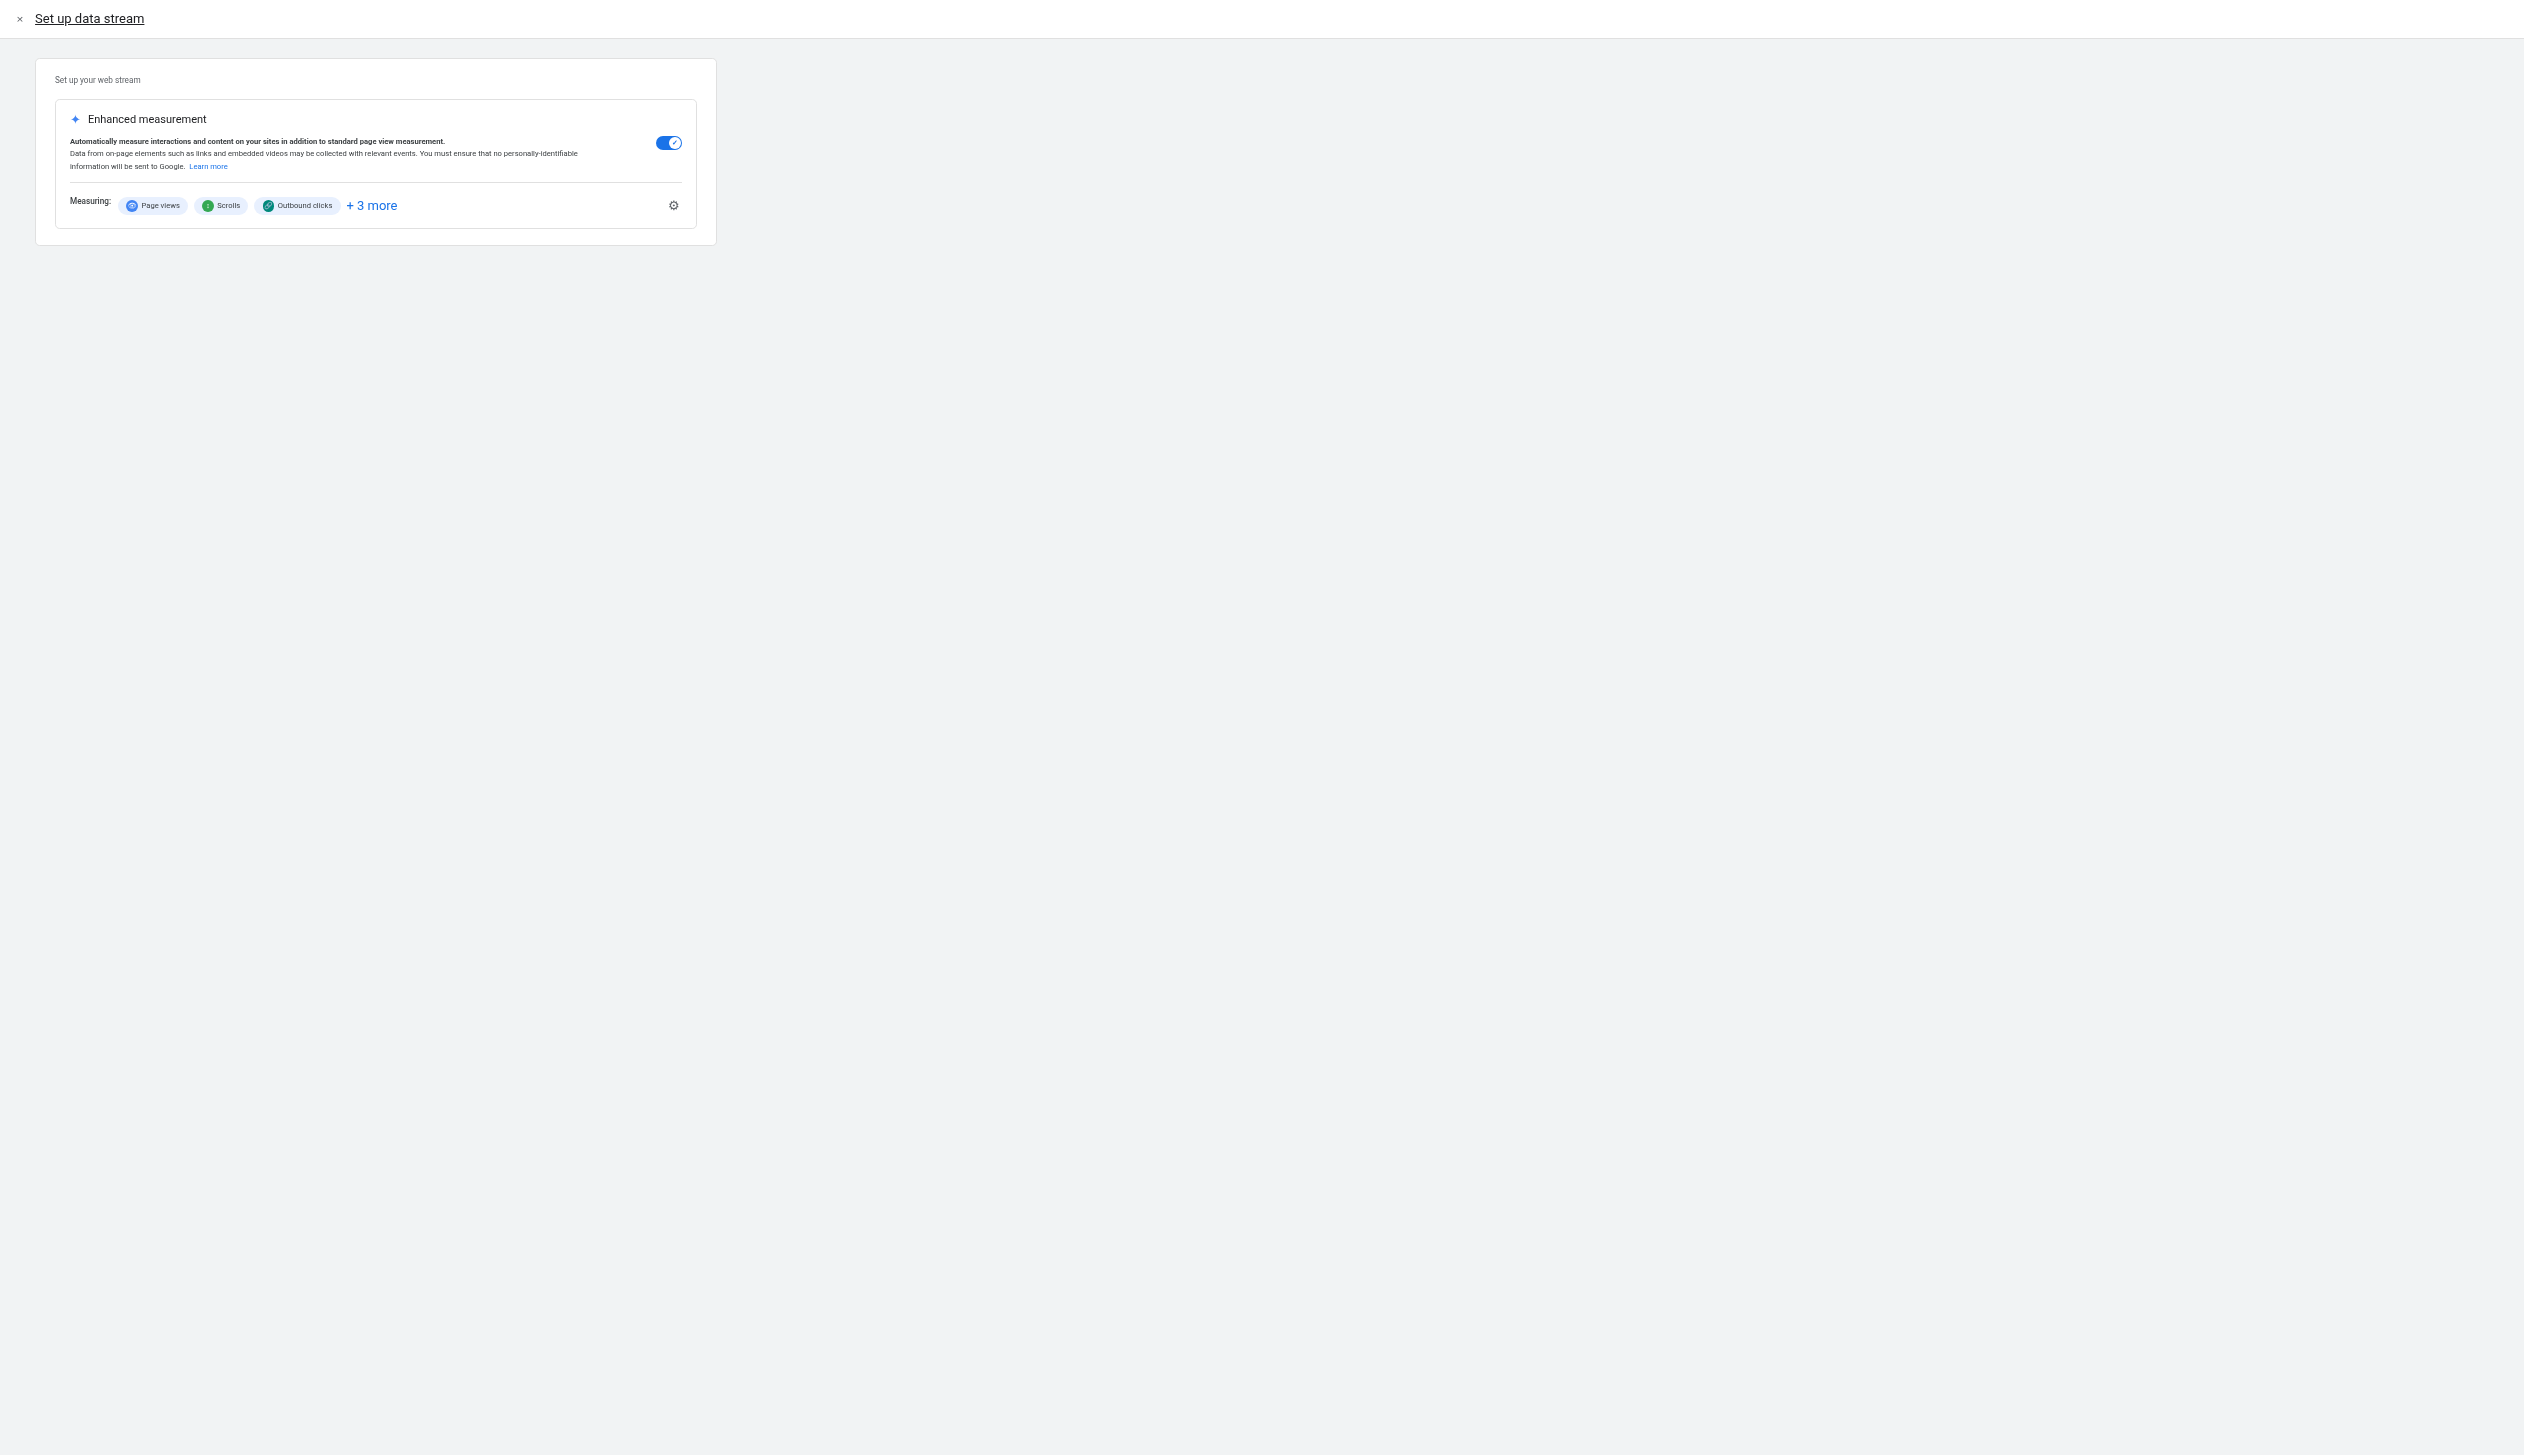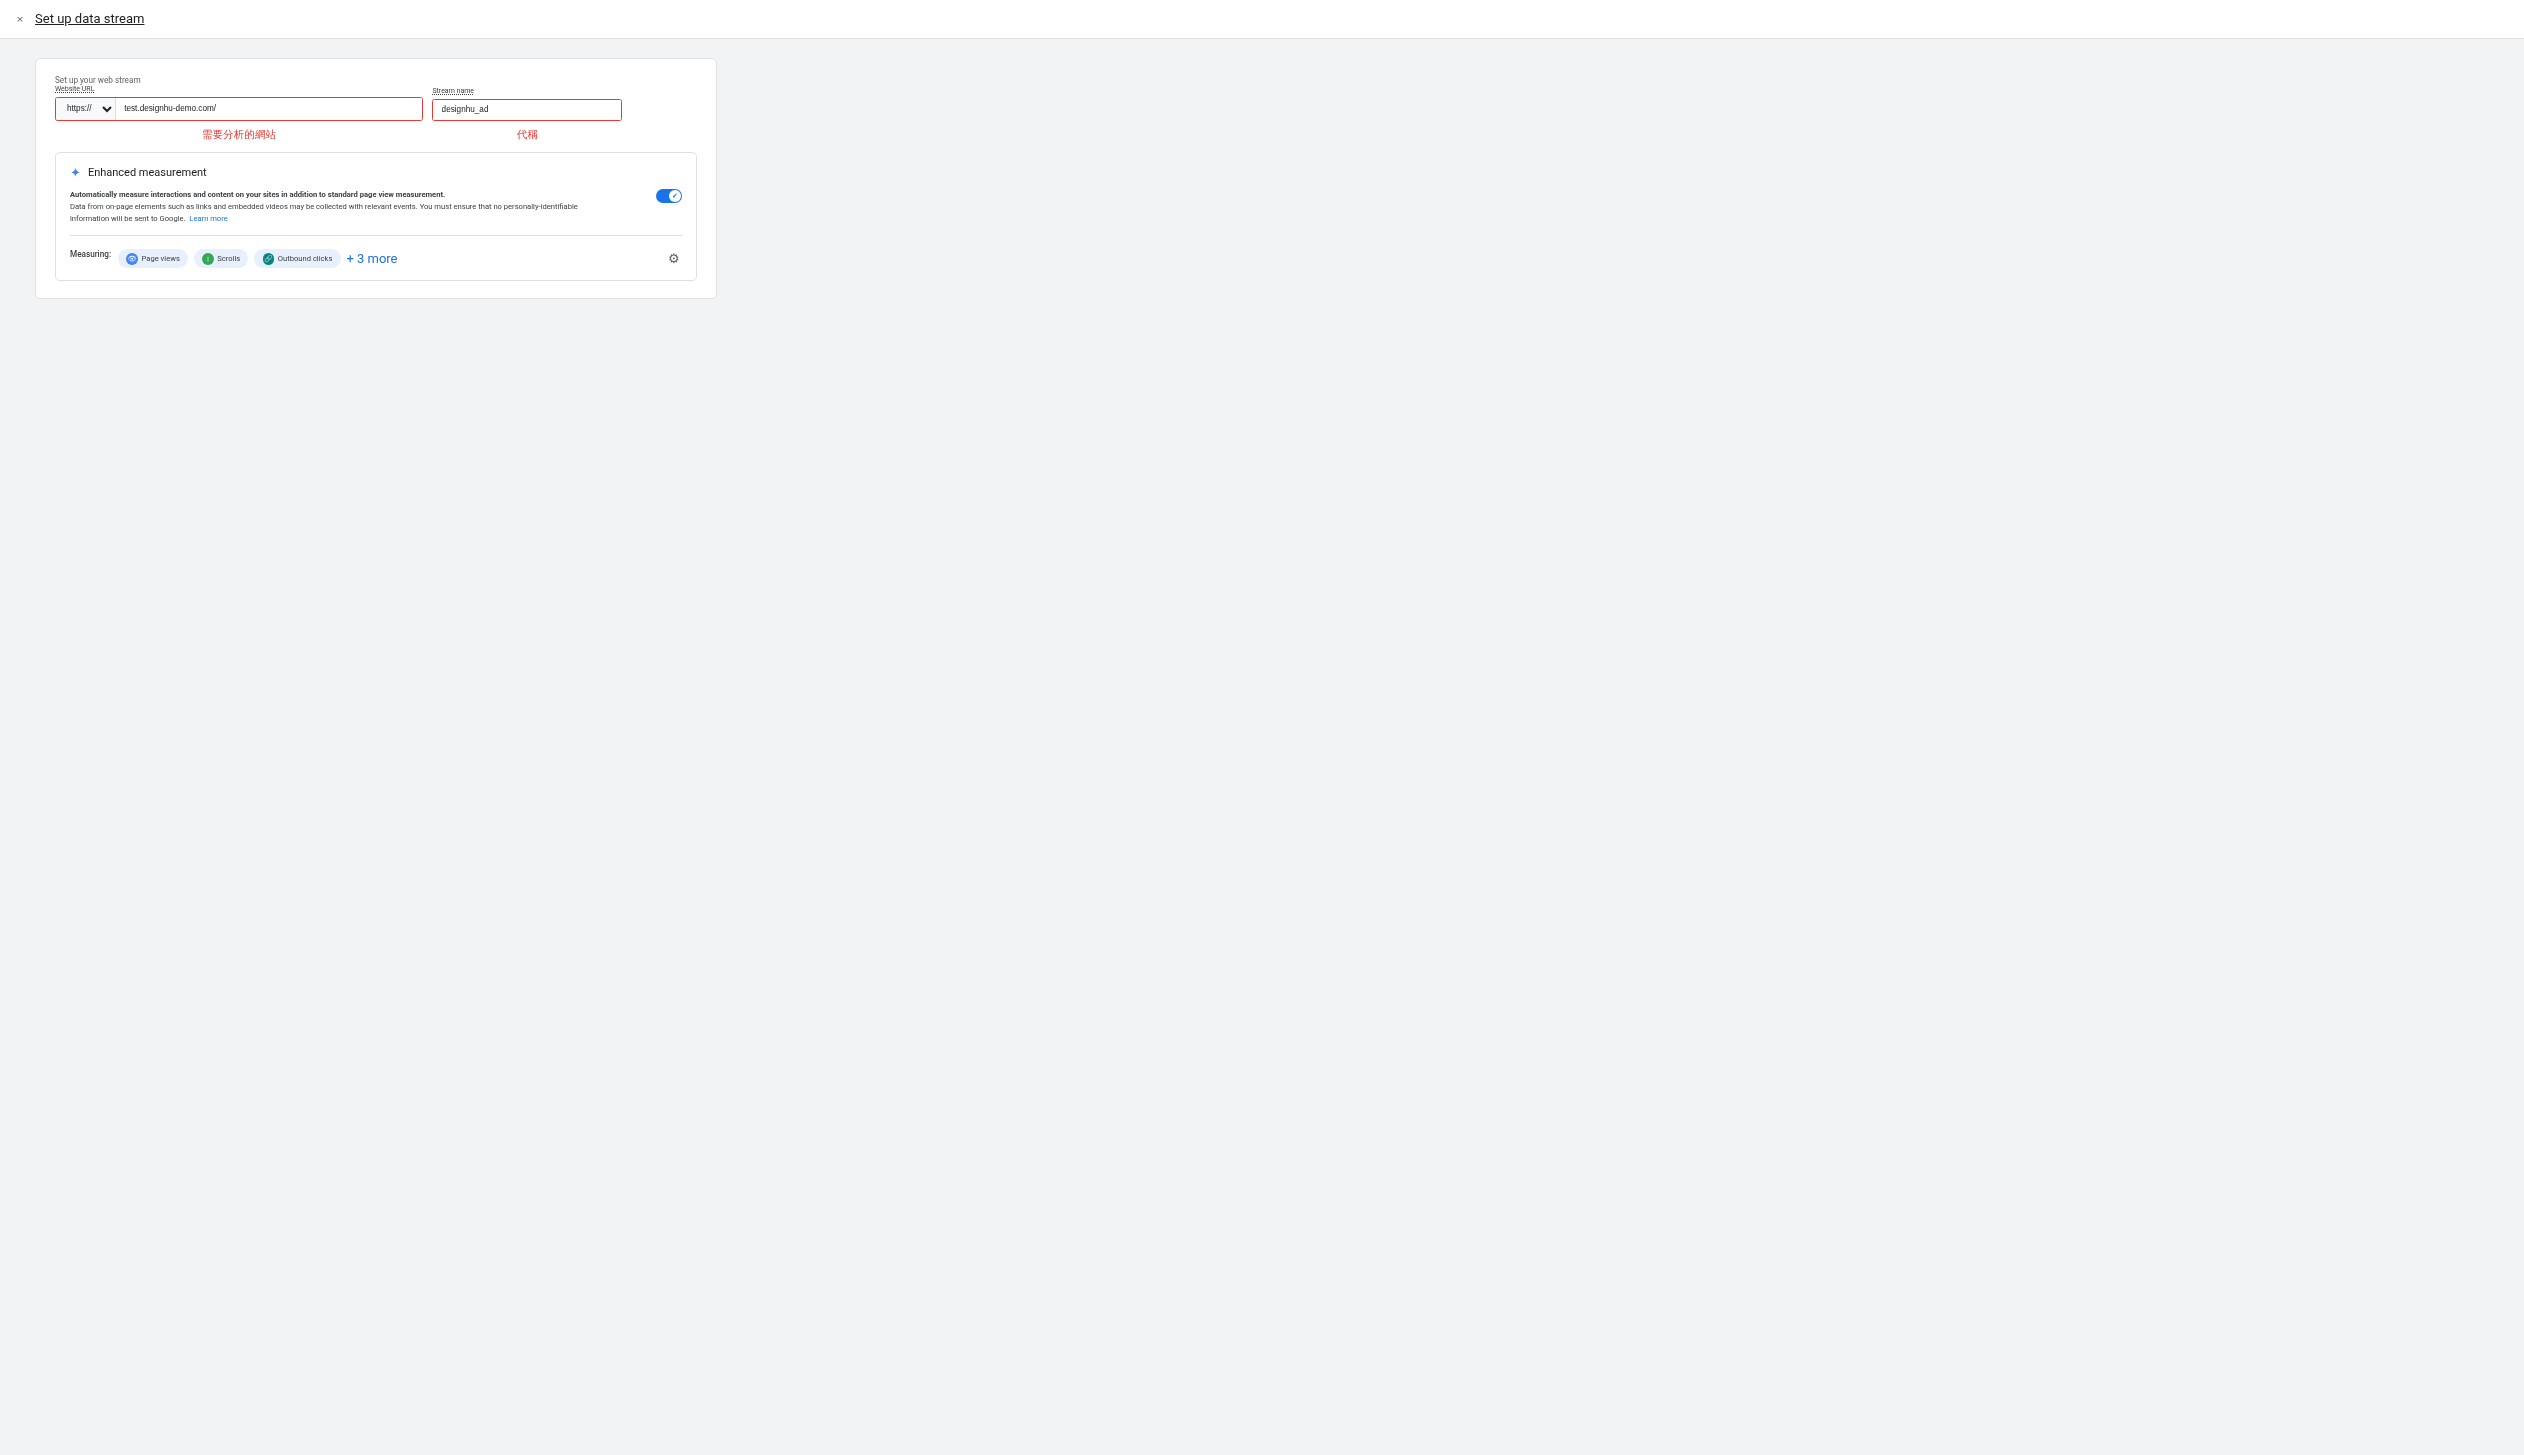--- a/index.html
+++ b/index.html
@@ -46,20 +46,21 @@
       background: #fff;
       border-radius: 4.7px;
       border: 0.6px solid #e0e0e0;
       padding: 16.5px 19px;
       max-width: 682px;
     }
 
     .card-section-title {
       font-size: 8.2px;
       color: #5f6368;
+      margin-bottom: 14px;
     }
 
     .fields-row {
       display: flex;
       gap: 9.4px;
       align-items: flex-end;
       margin-bottom: 4.7px;
     }
 
     .field-group {
@@ -325,42 +326,20 @@
     <span>×</span>
   </button>
   <h1 class="page-title">Set up data stream</h1>
 </div>
 
 <div class="page-content">
   <div class="card">
 
     <div class="card-section-title">Set up your web stream</div>
 
-    <div class="fields-row">
-
-      <div class="field-group url-field-group">
-        <label class="field-label">Website URL</label>
-        <div class="url-field-wrapper">
-          <select class="protocol-select">
-            <option>https://</option>
-            <option>http://</option>
-          </select>
-          <input class="url-input" type="text" value="test.designhu-demo.com/" style="">
-        </div>
-        <div class="annotation">需要分析的網站</div>
-      </div>
-
-      <div class="field-group stream-field-group">
-        <label class="field-label">Stream name</label>
-        <div class="stream-name-wrapper">
-          <input class="stream-name-input" type="text" value="designhu_ad" style="">
-        </div>
-        <div class="annotation-stream">代稱</div>
-      </div>
-    </div>
 
     <div class="enhanced-section">
       <div class="enhanced-header">
         <span class="enhanced-icon">✦</span>
         <span class="enhanced-title">Enhanced measurement</span>
       </div>
 
       <div class="enhanced-body">
         <div class="enhanced-description">
           <strong>Automatically measure interactions and content on your sites in addition to standard page view measurement.</strong>

